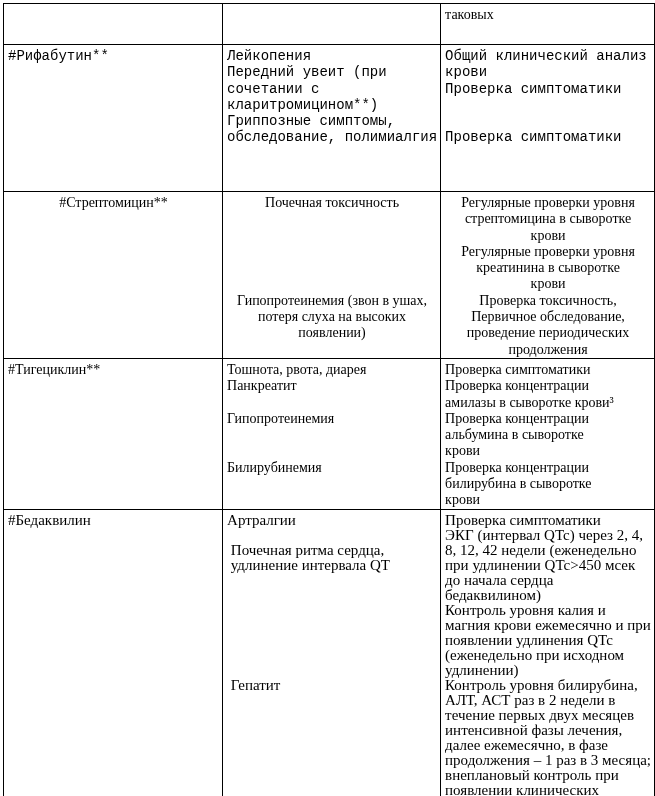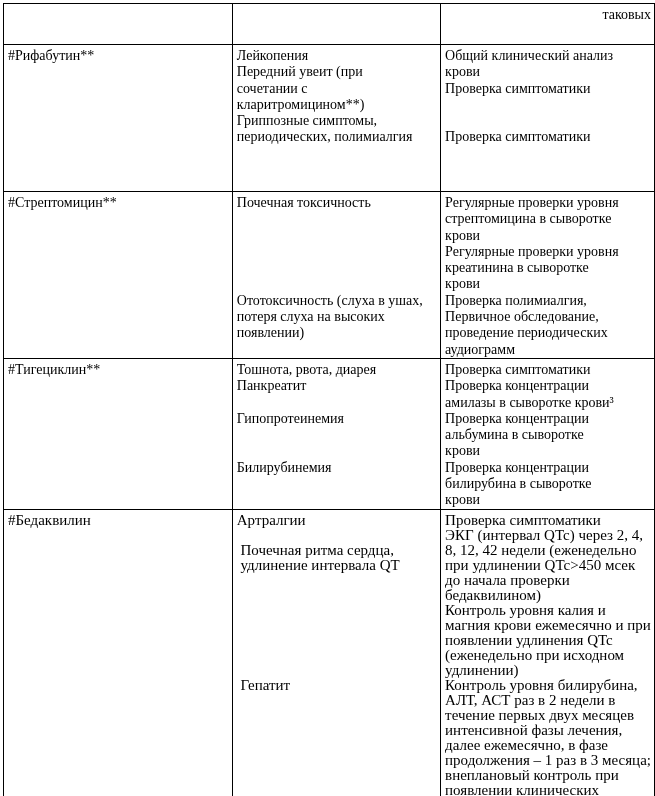--- a/index.html
+++ b/index.html
@@ -27,23 +27,23 @@
     padding: 3px 3px 0 4px;
     overflow: hidden;
     font-size: 14px;
   }
   .line {
     white-space: pre;
     height: 16.3px;
     line-height: 16.3px;
   }
   
-  tr:nth-child(1) { height: 41px; text-align: right; }
-  tr:nth-child(2) { height: 147px; }
-  tr:nth-child(3) { height: 166px; }
+  tr:nth-child(1) { height: 41px; }
+  tr:nth-child(2) { height: 147px; font-family: Liberation Mono, monospace; }
+  tr:nth-child(3) { height: 166px; text-align: center; }
   tr:nth-child(4) { height: 136px; }
   tr:nth-child(5) { height: 304px; }
   
   tr:nth-child(5) td { font-size: 15px; }
   tr:nth-child(5) .line { height: 15px; line-height: 15px; }
 </style>
 </head>
 <body>
 
 <div class="page">
@@ -64,21 +64,21 @@
         <tr>
           <td>
             <div class="line">#Рифабутин**</div>
           </td>
           <td>
             <div class="line">Лейкопения</div>
             <div class="line">Передний увеит (при</div>
             <div class="line">сочетании с</div>
             <div class="line">кларитромицином**)</div>
             <div class="line">Гриппозные симптомы,</div>
-            <div class="line">периодических, полимиалгия</div>
+            <div class="line">обследование, полимиалгия</div>
           </td>
           <td>
             <div class="line">Общий клинический анализ</div>
             <div class="line">крови</div>
             <div class="line">Проверка симптоматики</div>
             <div class="line"></div>
             <div class="line"></div>
             <div class="line">Проверка симптоматики</div>
           </td>
         </tr>
@@ -86,35 +86,35 @@
           <td>
             <div class="line">#Стрептомицин**</div>
           </td>
           <td>
             <div class="line">Почечная токсичность</div>
             <div class="line"></div>
             <div class="line"></div>
             <div class="line"></div>
             <div class="line"></div>
             <div class="line"></div>
-            <div class="line">Ототоксичность (слуха в ушах,</div>
+            <div class="line">Гипопротеинемия (звон в ушах,</div>
             <div class="line">потеря слуха на высоких</div>
             <div class="line">появлении)</div>
           </td>
           <td>
             <div class="line">Регулярные проверки уровня</div>
             <div class="line">стрептомицина в сыворотке</div>
             <div class="line">крови</div>
             <div class="line">Регулярные проверки уровня</div>
             <div class="line">креатинина в сыворотке</div>
             <div class="line">крови</div>
-            <div class="line">Проверка полимиалгия,</div>
+            <div class="line">Проверка токсичность,</div>
             <div class="line">Первичное обследование,</div>
             <div class="line">проведение периодических</div>
-            <div class="line">аудиограмм</div>
+            <div class="line">продолжения</div>
           </td>
         </tr>
         <tr>
           <td>
             <div class="line">#Тигециклин**</div>
           </td>
           <td>
             <div class="line">Тошнота, рвота, диарея</div>
             <div class="line">Панкреатит</div>
             <div class="line"></div>
@@ -151,21 +151,21 @@
             <div class="line"></div>
             <div class="line"></div>
             <div class="line"></div>
             <div class="line"> Гепатит</div>
           </td>
           <td>
             <div class="line">Проверка симптоматики</div>
             <div class="line">ЭКГ (интервал QTc) через 2, 4,</div>
             <div class="line">8, 12, 42 недели (еженедельно</div>
             <div class="line">при удлинении QTc&gt;450 мсек</div>
-            <div class="line">до начала проверки</div>
+            <div class="line">до начала сердца</div>
             <div class="line">бедаквилином)</div>
             <div class="line">Контроль уровня калия и</div>
             <div class="line">магния крови ежемесячно и при</div>
             <div class="line">появлении удлинения QTc</div>
             <div class="line">(еженедельно при исходном</div>
             <div class="line">удлинении)</div>
             <div class="line">Контроль уровня билирубина,</div>
             <div class="line">АЛТ, АСТ раз в 2 недели в</div>
             <div class="line">течение первых двух месяцев</div>
             <div class="line">интенсивной фазы лечения,</div>

